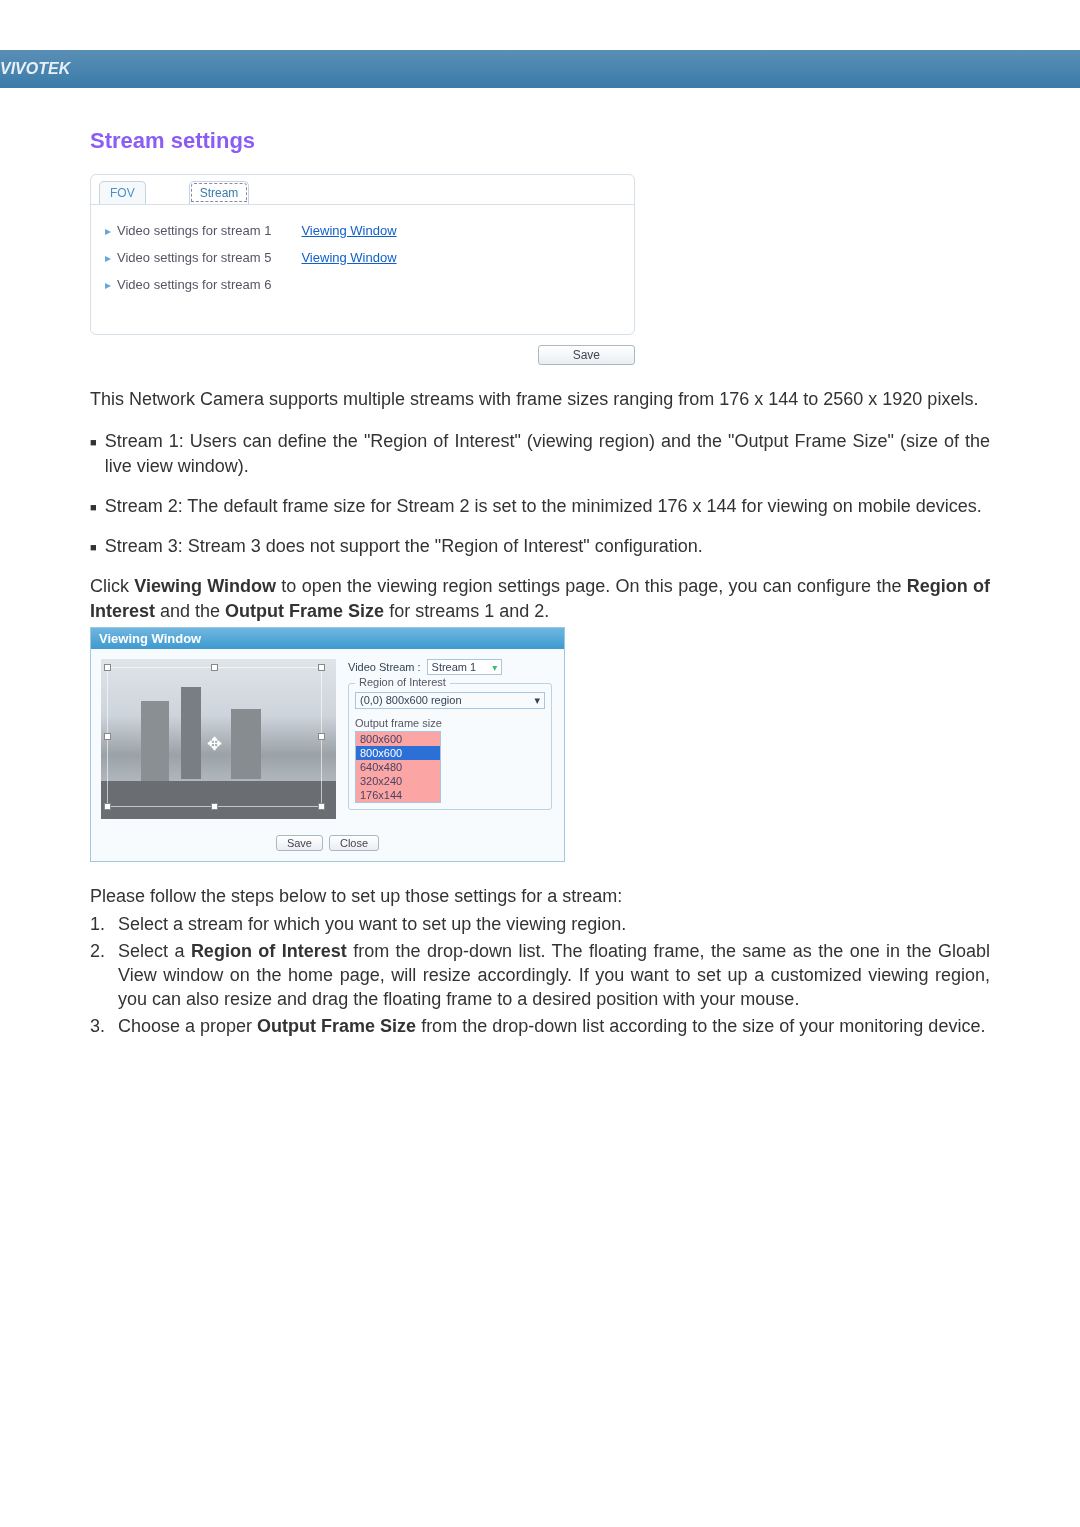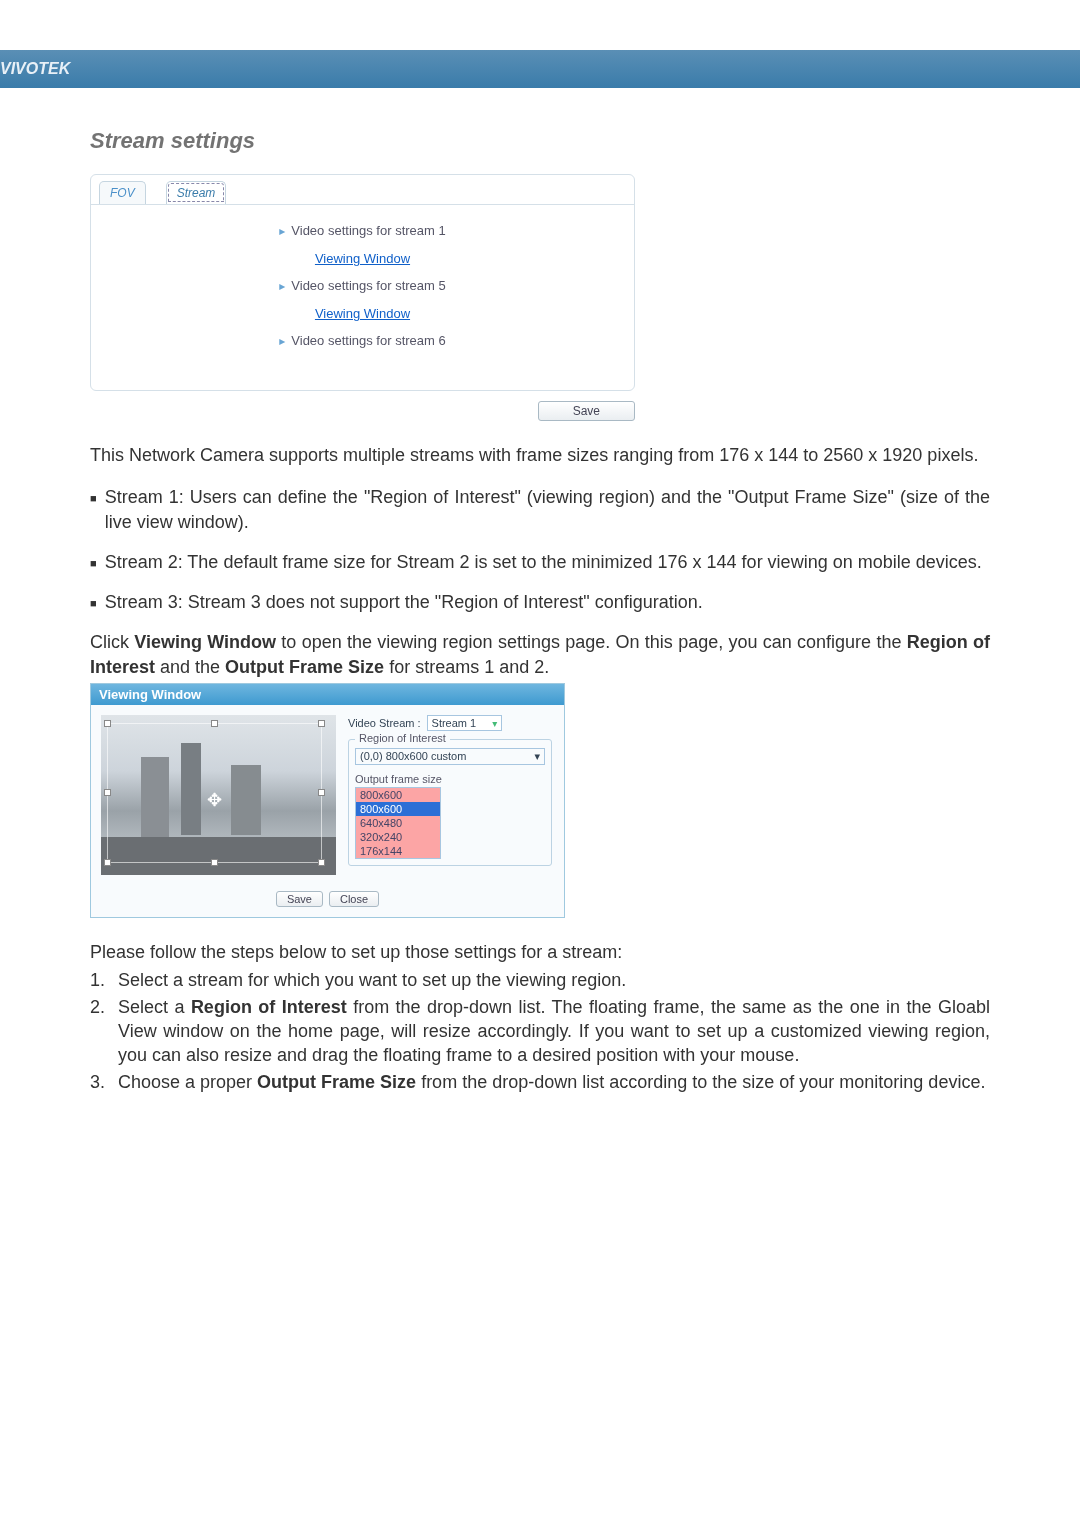--- a/index.html
+++ b/index.html
@@ -21,66 +21,64 @@
   .header-bar span {
     color: #e8f0f7;
     font-style: italic;
     font-weight: bold;
     font-size: 16px;
   }
   .content {
     padding: 40px 90px 0 90px;
   }
   .section-title {
-    color: #737373;
+    color: #8b5cf6;
     font-size: 22px;
     font-weight: bold;
     margin-bottom: 20px;
-    font-style: italic;
   }
   .panel {
     border: 1px solid #d5e0e8;
     border-radius: 6px;
     width: 545px;
     padding: 0 0 20px 0;
     background: #fff;
   }
   .tabs {
     display: flex;
-    gap: 20px;
+    gap: 0;
     padding: 6px 8px 0 8px;
-    font-style: italic;
   }
   .tab {
     border: 1px solid #c5d5e0;
     border-bottom: none;
     border-radius: 5px 5px 0 0;
     padding: 4px 10px;
     font-size: 12px;
     color: #3a7caa;
     background: #f6f9fb;
   }
   .tab.active {
     background: #fff;
     outline: 1px dashed #88a;
     outline-offset: -3px;
+    margin-left: 43px;
   }
   .tab.inactive { color: #4b90c9; }
   .panel-body {
     border-top: 1px solid #d5e0e8;
     padding: 18px 14px 10px 14px;
   }
   .stream-row {
     display: flex;
     align-items: center;
-    gap: 13px;
+    gap: 30px;
     margin-bottom: 12px;
     font-size: 13px;
     color: #556;
-    flex-direction: column;
   }
   .chevron {
     color: #68a5d4;
     font-size: 12px;
     margin-right: 6px;
   }
   .link {
     color: #1060c9;
     text-decoration: underline;
     cursor: pointer;
@@ -331,21 +329,21 @@
         <div class="vw-row">
           <span>Video Stream :</span>
           <span class="vw-select">
             <span>Stream 1</span>
             <span class="arrow">▾</span>
           </span>
         </div>
         <div class="fieldset">
           <span class="legend">Region of Interest</span>
           <span class="wide-select">
-            <span>(0,0) 800x600 custom</span>
+            <span>(0,0) 800x600 region</span>
             <span class="arrow">▾</span>
           </span>
           <div class="ofs-label">Output frame size</div>
           <div class="size-list">
             <div class="opt">800x600</div>
             <div class="opt sel">800x600</div>
             <div class="opt">640x480</div>
             <div class="opt">320x240</div>
             <div class="opt">176x144</div>
           </div>

